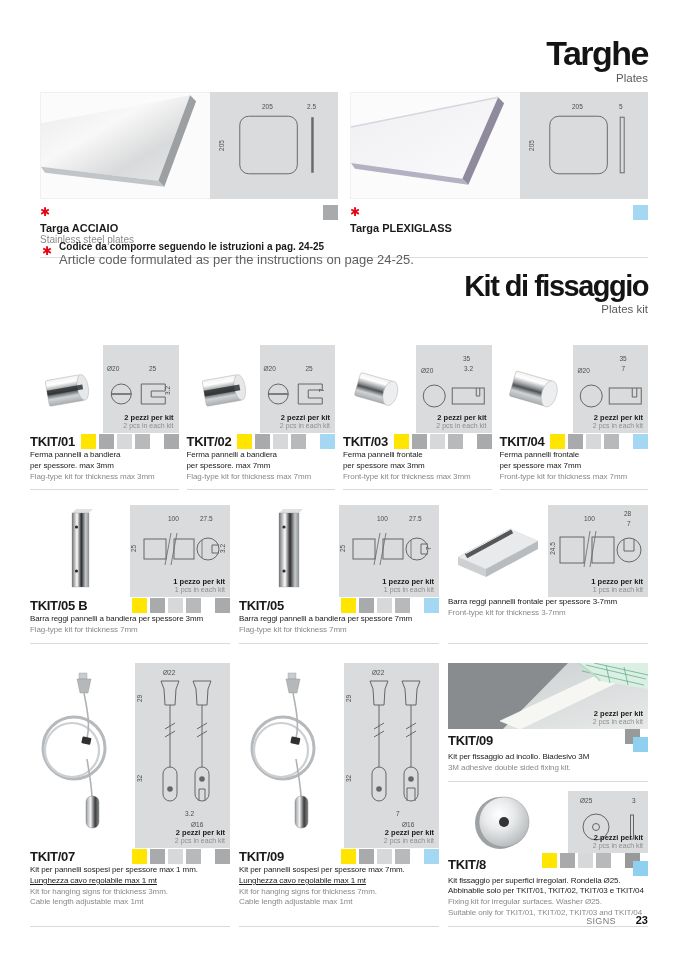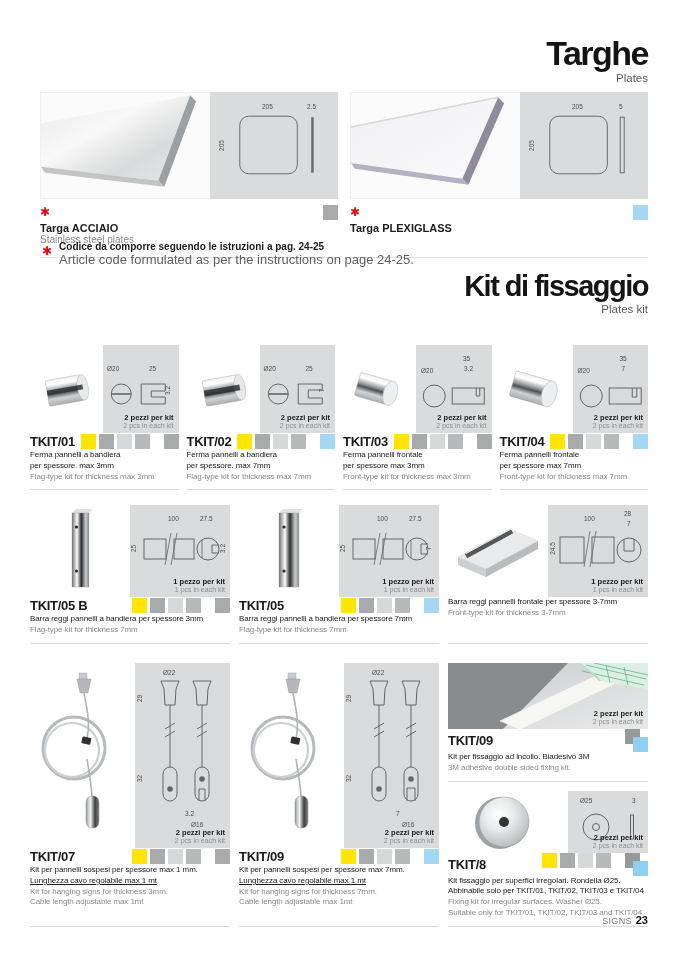--- a/index.html
+++ b/index.html
@@ -65,21 +65,21 @@
   .u{text-decoration:underline}
   svg{display:block;width:100%;height:100%}
 
   
   .t9{border-bottom:1px solid #d9d9d9;padding-bottom:7px;margin-bottom:9px}
   .photo9{position:relative;height:66px}
   .t10 .kv{height:62px}
   .t10 .photo{width:120px}
 
   .pagefoot{position:absolute;top:914px;right:30px;font-size:9px;color:#7a7a7a;letter-spacing:.3px}
-  .pagefoot b{color:#111;font-size:11px;margin-left:4px;letter-spacing:0}
+  .pagefoot b{color:#111;font-size:11px;margin-left:20px;letter-spacing:0}
 </style>
 </head>
 <body>
 
 <div class="page">
 
   <div class="hdr" id="hdr-targhe">
     <div class="h1">Targhe</div>
     <div class="hsub">Plates</div>
   </div>

